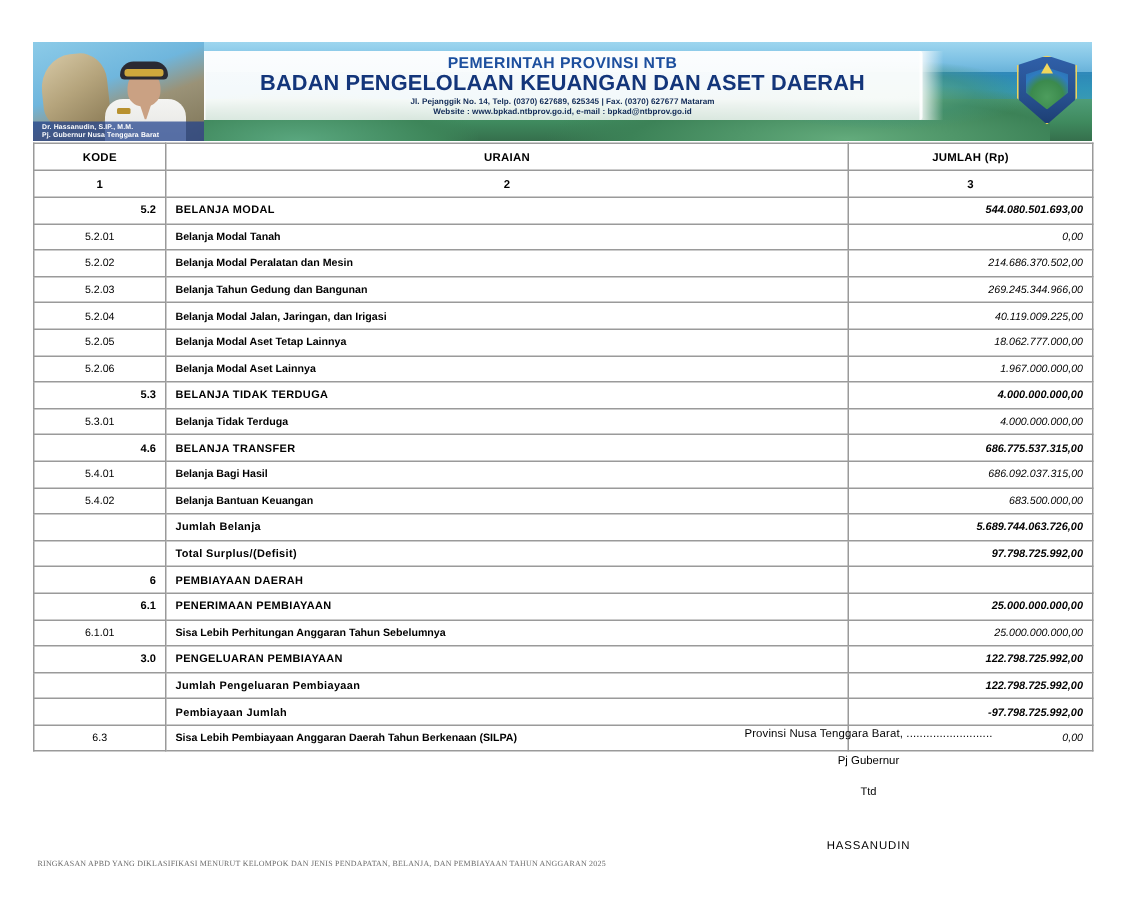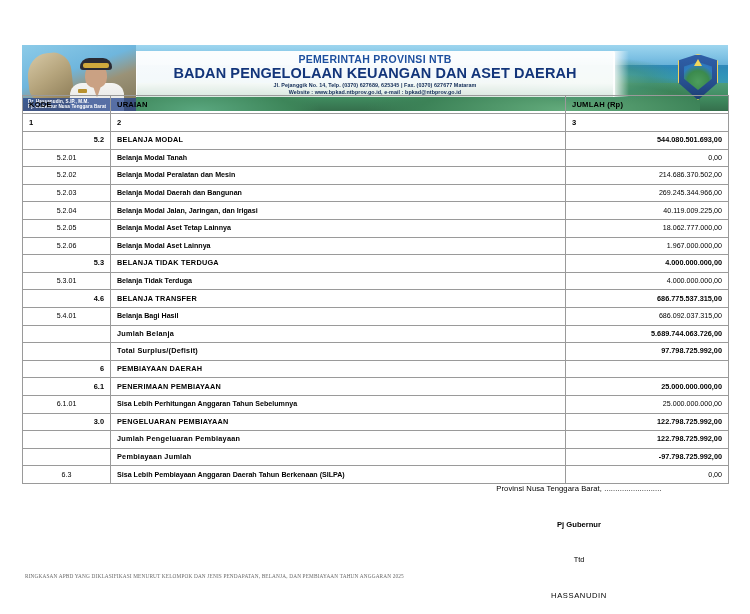--- a/index.html
+++ b/index.html
@@ -12,21 +12,21 @@
   }
   #page {
     position: relative;
     width: 750px; height: 614px;
     background: #fff;
   }
 
   
   .banner {
     position: absolute;
-    left: 22px; top: 45px;
+    left: 22px; top: 28px;
     width: 706px; height: 66px;
     overflow: hidden;
     background: linear-gradient(175deg,#7fc4e8 0%, #5aa8d6 18%, #3e8fc4 34%, #2f7fb4 50%, #3e8a9e 66%, #51997f 80%, #6aa86a 100%);
   }
   
   .banner .sky {
     position: absolute; left:0; top:0; width:100%; height:34%;
     background: linear-gradient(180deg,#9ed6ef 0%, #7cc0e3 60%, #63aed6 100%);
   }
   .banner .water {
@@ -178,45 +178,45 @@
   table.apbd col.c-jumlah { width: 163px; }
 
   table.apbd th, table.apbd td {
     border: 1px solid #9a9a9a;
     padding: 0 6px;
     height: 17.6px;
     vertical-align: middle;
     line-height: 10px;
   }
   table.apbd th {
-    text-align: left;
+    text-align: center;
     font-weight: 700;
     font-size: 7.6px;
     letter-spacing: .2px;
     height: 18px;
   }
   td.kode { text-align: center; font-size: 7.1px; }
   td.kode.bold { font-weight: 700; font-size: 7.4px; text-align: right; }
   td.uraian { text-align: left; padding-left: 12px; font-size: 7.1px; font-weight: bold; }
   td.uraian.bold { font-weight: 700; font-size: 7.3px; letter-spacing: .25px; }
-  td.jumlah { text-align: right; font-size: 7.1px; padding-right: 8px; }
+  td.jumlah { text-align: right; font-size: 7.1px; padding-right: 8px; font-style: italic; }
   td.jumlah.bold { font-weight: 700; font-size: 7.3px; }
 
   
   .sign {
     position: absolute;
     left: 430px; top: 484px;
     width: 298px;
     text-align: center;
     font-size: 7.6px;
     color: #000;
   }
   .sign .s-place { letter-spacing:.1px; }
-  .sign .s-title { margin-top: 27px; font-weight: bold; }
-  .sign .s-ttd { margin-top: 26px; font-size: 7.4px; }
+  .sign .s-title { margin-top: 9px; }
+  .sign .s-ttd { margin-top: 12px; font-size: 7.4px; }
   .sign .s-name { margin-top: 27px; letter-spacing: .6px; }
 
   
   .footer {
     position: absolute;
     left: 25px; top: 573px;
     font-size: 5.3px;
     color: #6b6b6b;
     letter-spacing: .15px;
     font-family: "Liberation Serif", serif;
@@ -295,21 +295,21 @@
             <td class="uraian">Belanja Modal Tanah</td>
             <td class="jumlah">0,00</td>
           </tr>
           <tr>
             <td class="kode">5.2.02</td>
             <td class="uraian">Belanja Modal Peralatan dan Mesin</td>
             <td class="jumlah">214.686.370.502,00</td>
           </tr>
           <tr>
             <td class="kode">5.2.03</td>
-            <td class="uraian">Belanja Modal Daerah dan Bangunan</td>
+            <td class="uraian">Belanja Tahun Gedung dan Bangunan</td>
             <td class="jumlah">269.245.344.966,00</td>
           </tr>
           <tr>
             <td class="kode">5.2.04</td>
             <td class="uraian">Belanja Modal Jalan, Jaringan, dan Irigasi</td>
             <td class="jumlah">40.119.009.225,00</td>
           </tr>
           <tr>
             <td class="kode">5.2.05</td>
             <td class="uraian">Belanja Modal Aset Tetap Lainnya</td>
@@ -332,20 +332,25 @@
           </tr>
           <tr>
             <td class="kode bold">4.6</td>
             <td class="uraian bold">BELANJA TRANSFER</td>
             <td class="jumlah bold">686.775.537.315,00</td>
           </tr>
           <tr>
             <td class="kode">5.4.01</td>
             <td class="uraian">Belanja Bagi Hasil</td>
             <td class="jumlah">686.092.037.315,00</td>
+          </tr>
+          <tr>
+            <td class="kode">5.4.02</td>
+            <td class="uraian">Belanja Bantuan Keuangan</td>
+            <td class="jumlah">683.500.000,00</td>
           </tr>
           <tr>
             <td class="kode bold"></td>
             <td class="uraian bold">Jumlah Belanja</td>
             <td class="jumlah bold">5.689.744.063.726,00</td>
           </tr>
           <tr>
             <td class="kode bold"></td>
             <td class="uraian bold">Total Surplus/(Defisit)</td>
             <td class="jumlah bold">97.798.725.992,00</td>

